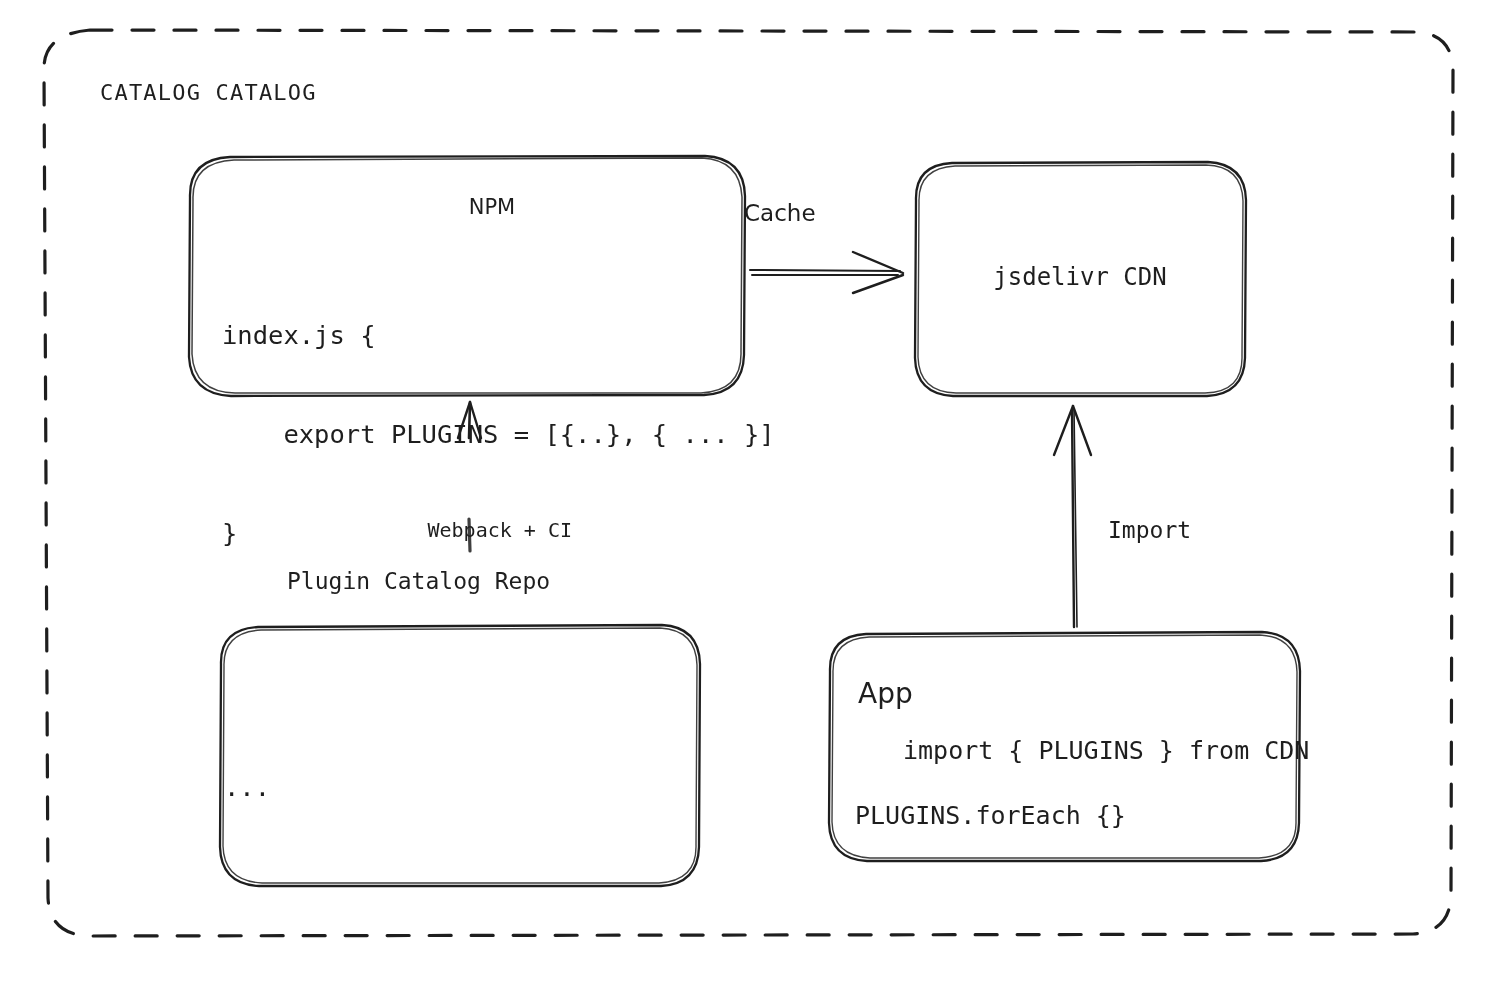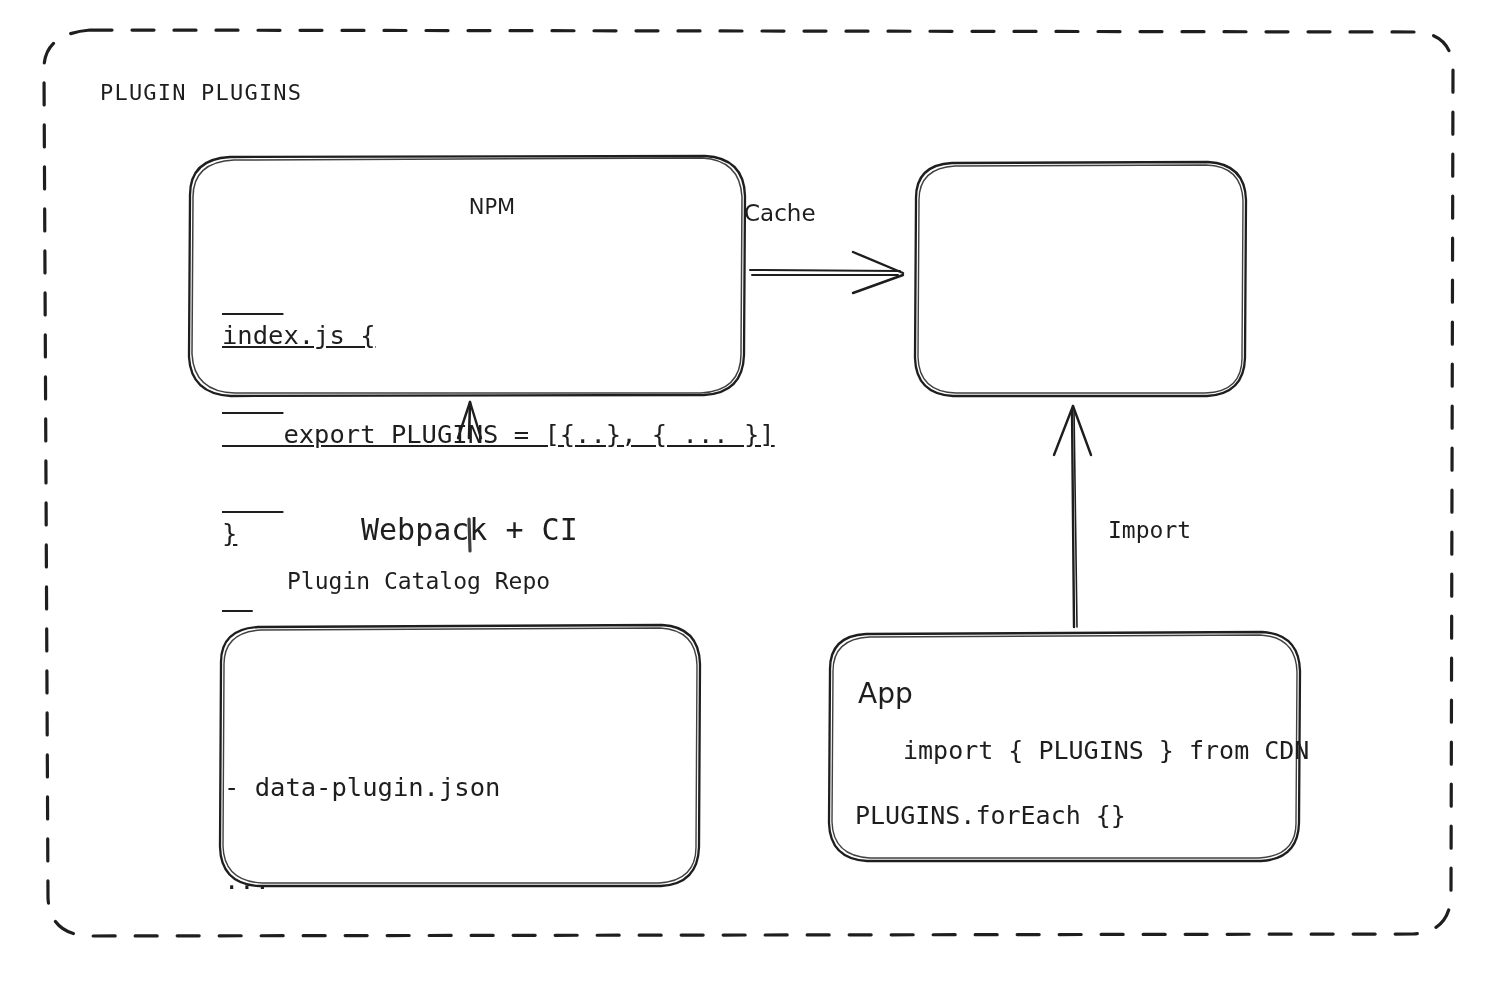--- a/index.html
+++ b/index.html
@@ -51,42 +51,41 @@
     top: 197px;
     width: 608px;
     text-align: center;
     font-size: 21px;
   }
   #npm-code {
     left: 222px;
     top: 253px;
     font-size: 25.5px;
     line-height: 33px;
-    text-decoration: underline;
   }
 
   
   #cdn-title {
     left: 915px;
     top: 265px;
     width: 330px;
     text-align: center;
     font-size: 24px;
   }
 
   
   #cache-label {
     left: 744px;
     top: 202px;
     font-size: 23px;
   }
   #webpack-label {
-    left: 361px;
+    left: 376px;
     top: 450px;
-    font-size: 30px;
+    font-size: 20px;
     line-height: 32px;
     text-align: right;
     width: 196px;
   }
   #repo-label {
     left: 287px;
     top: 570px;
     font-size: 23px;
   }
   #import-label {
@@ -167,41 +166,41 @@
     </g>
 
     <g>
       <line x1="1074" y1="627" x2="1072" y2="410" stroke="#1e1e1e" stroke-width="2.4" stroke-linecap="round"></line>
       <line x1="1077" y1="627" x2="1074" y2="409" stroke="#1e1e1e" stroke-width="1.6" stroke-linecap="round"></line>
       <path d="M 1054,455 L 1073,406" fill="none" stroke="#1e1e1e" stroke-width="2.4" stroke-linecap="round"></path>
       <path d="M 1091,455 L 1073,406" fill="none" stroke="#1e1e1e" stroke-width="2.4" stroke-linecap="round"></path>
     </g>
   </svg>
 
-  <div class="txt mono" id="container-title">PLUGIN PLUGINS</div>
+  <div class="txt mono" id="container-title">CATALOG CATALOG</div>
 
   <div class="txt sans" id="npm-title">NPM</div>
   <div class="txt mono" id="npm-code">
     <div>index.js {</div>
     <div>    export PLUGINS = [{..}, { ... }]</div>
     <div>}</div>
   </div>
 
+  <div class="txt mono" id="cdn-title">jsdelivr CDN</div>
 
   <div class="txt sans" id="cache-label">Cache</div>
 
   <div class="txt mono" id="webpack-label">
     <div>Webpack + CI</div>
   </div>
 
   <div class="txt mono" id="import-label">Import</div>
 
   <div class="txt mono" id="repo-label">Plugin Catalog Repo</div>
   <div class="txt mono" id="repo-code">
-    <div>- data-plugin.json</div>
     <div>...</div>
   </div>
 
   <div class="txt sans" id="app-title">App</div>
   <div class="txt mono" id="app-code-1">import { PLUGINS } from CDN</div>
   <div class="txt mono" id="app-code-2">PLUGINS.forEach {}</div>
 
 </div>
 
 </body></html>

